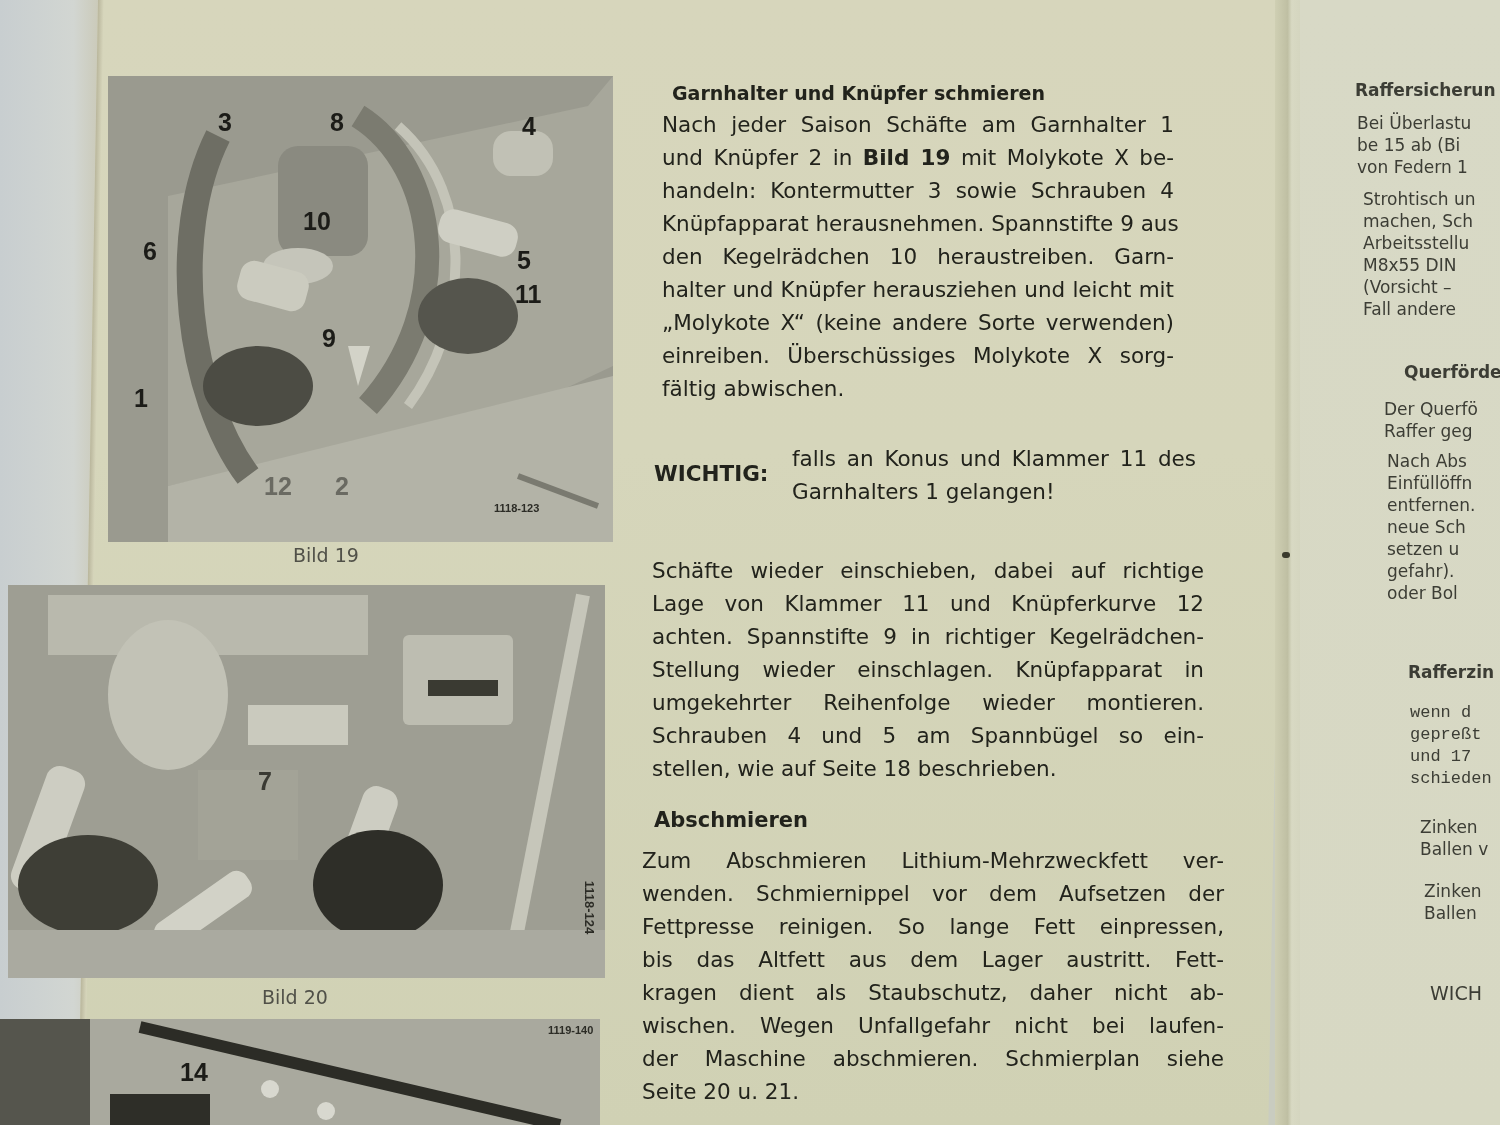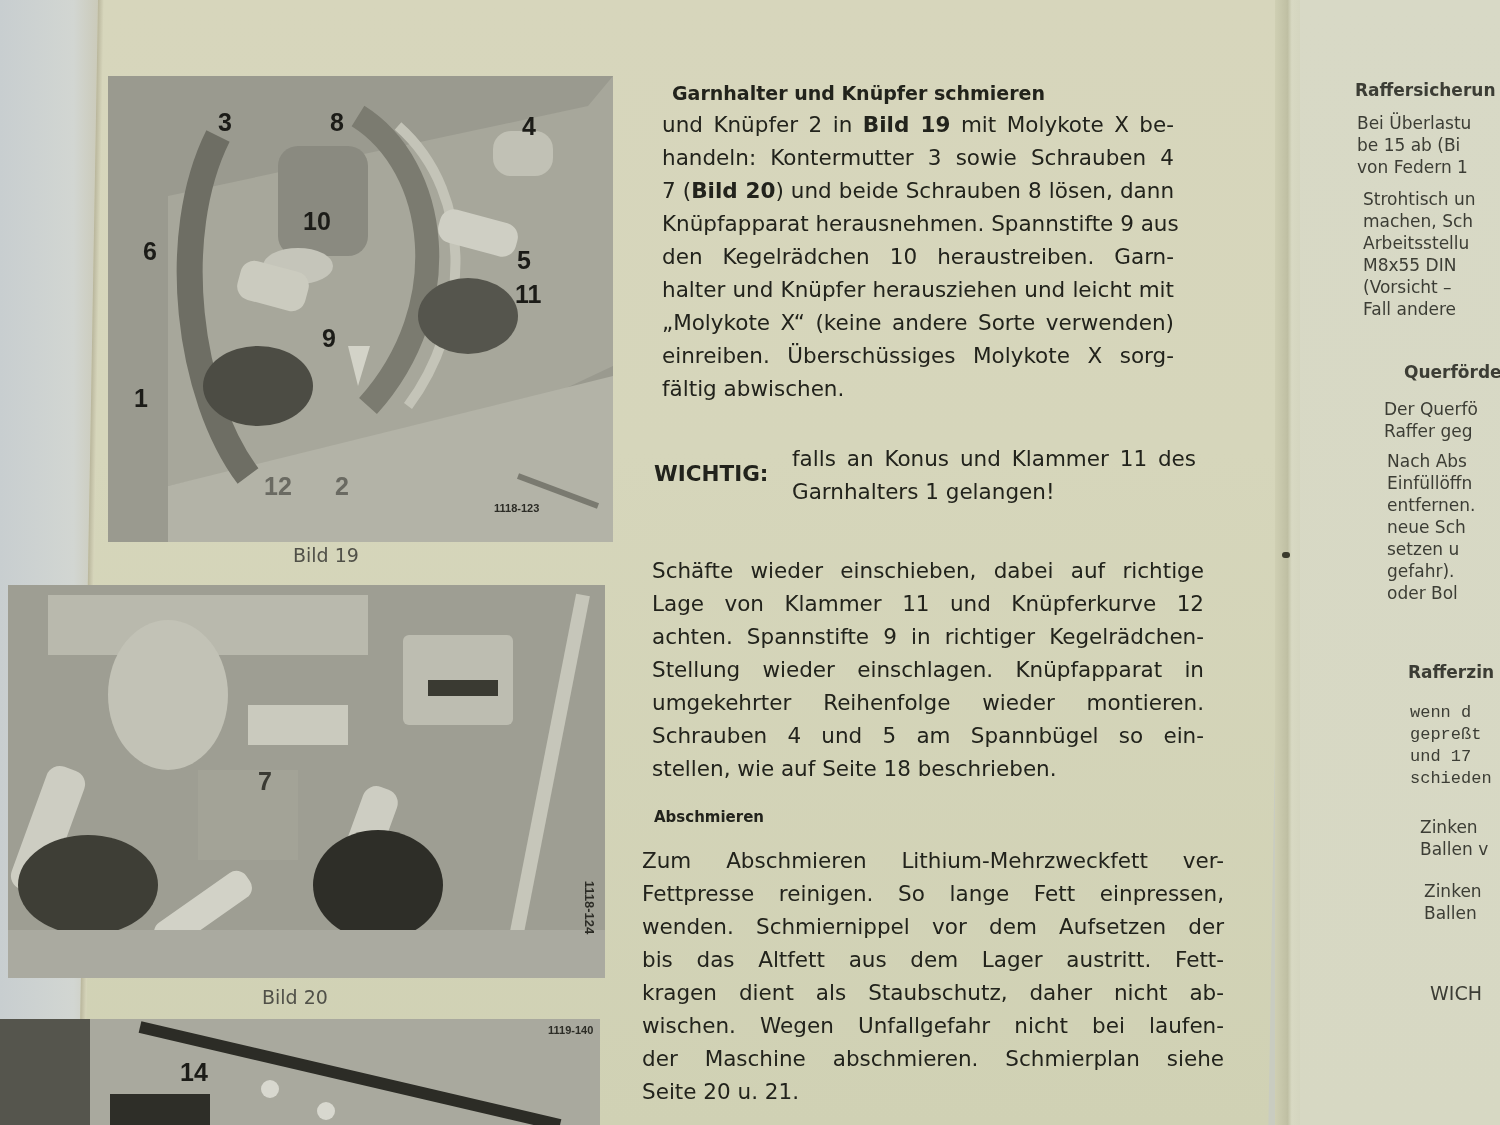--- a/index.html
+++ b/index.html
@@ -118,23 +118,23 @@
     <circle cx="326" cy="92" r="9" fill="#d8d8cf"></circle>
   </svg>
 </div>
 <span class="callout" style="left:180px; top:1058px;">14</span>
 <span class="fig-code" style="left:548px; top:1024px;">1119-140</span>
 
 <div class="col" style="height:1055px;">
   <h2 class="heading" style="left:26px; top:4px;">Garnhalter und Knüpfer schmieren</h2>
 
   <div class="para" style="left:24px; top:38px; width:512px;">
+    <span class="line">Nach jeder Saison Schäfte am Garnhalter 1</span>
     <span class="line">und Knüpfer 2 in <b>Bild 19</b> mit Molykote X be-</span>
     <span class="line">handeln: Kontermutter 3 sowie Schrauben 4</span>
-    <span class="line">7 (<b>Bild 20</b>) und beide Schrauben 8 lösen, dann</span>
     <span class="line">Knüpfapparat herausnehmen. Spannstifte 9 aus</span>
     <span class="line">den Kegelrädchen 10 heraustreiben. Garn-</span>
     <span class="line">halter und Knüpfer herausziehen und leicht mit</span>
     <span class="line">„Molykote X“ (keine andere Sorte verwenden)</span>
     <span class="line">einreiben. Überschüssiges Molykote X sorg-</span>
     <span class="line last">fältig abwischen.</span>
   </div>
 
   <span class="warn-label" style="left:16px; top:391px;font-weight:bold;">WICHTIG:</span>
   <div class="para" style="left:154px; top:372px; width:404px;">
@@ -145,26 +145,26 @@
   <div class="para" style="left:14px; top:484px; width:552px;">
     <span class="line">Schäfte wieder einschieben, dabei auf richtige</span>
     <span class="line">Lage von Klammer 11 und Knüpferkurve 12</span>
     <span class="line">achten. Spannstifte 9 in richtiger Kegelrädchen-</span>
     <span class="line">Stellung wieder einschlagen. Knüpfapparat in</span>
     <span class="line">umgekehrter Reihenfolge wieder montieren.</span>
     <span class="line">Schrauben 4 und 5 am Spannbügel so ein-</span>
     <span class="line last">stellen, wie auf Seite 18 beschrieben.</span>
   </div>
 
-  <h2 class="heading" style="left:8px; top:730px; font-size:15px;">Abschmieren</h2>
+  <h2 class="heading" style="left:8px; top:730px; font-size:21px;">Abschmieren</h2>
 
   <div class="para" style="left:4px; top:774px; width:582px;">
     <span class="line">Zum Abschmieren Lithium-Mehrzweckfett ver-</span>
+    <span class="line">wenden. Schmiernippel vor dem Aufsetzen der</span>
     <span class="line">Fettpresse reinigen. So lange Fett einpressen,</span>
-    <span class="line">wenden. Schmiernippel vor dem Aufsetzen der</span>
     <span class="line">bis das Altfett aus dem Lager austritt. Fett-</span>
     <span class="line">kragen dient als Staubschutz, daher nicht ab-</span>
     <span class="line">wischen. Wegen Unfallgefahr nicht bei laufen-</span>
     <span class="line">der Maschine abschmieren. Schmierplan siehe</span>
     <span class="line last">Seite 20 u. 21.</span>
   </div>
 </div>
 
 <div>
   <span class="rp h" style="left:1355px; top:80px;">Raffersicherun</span>

